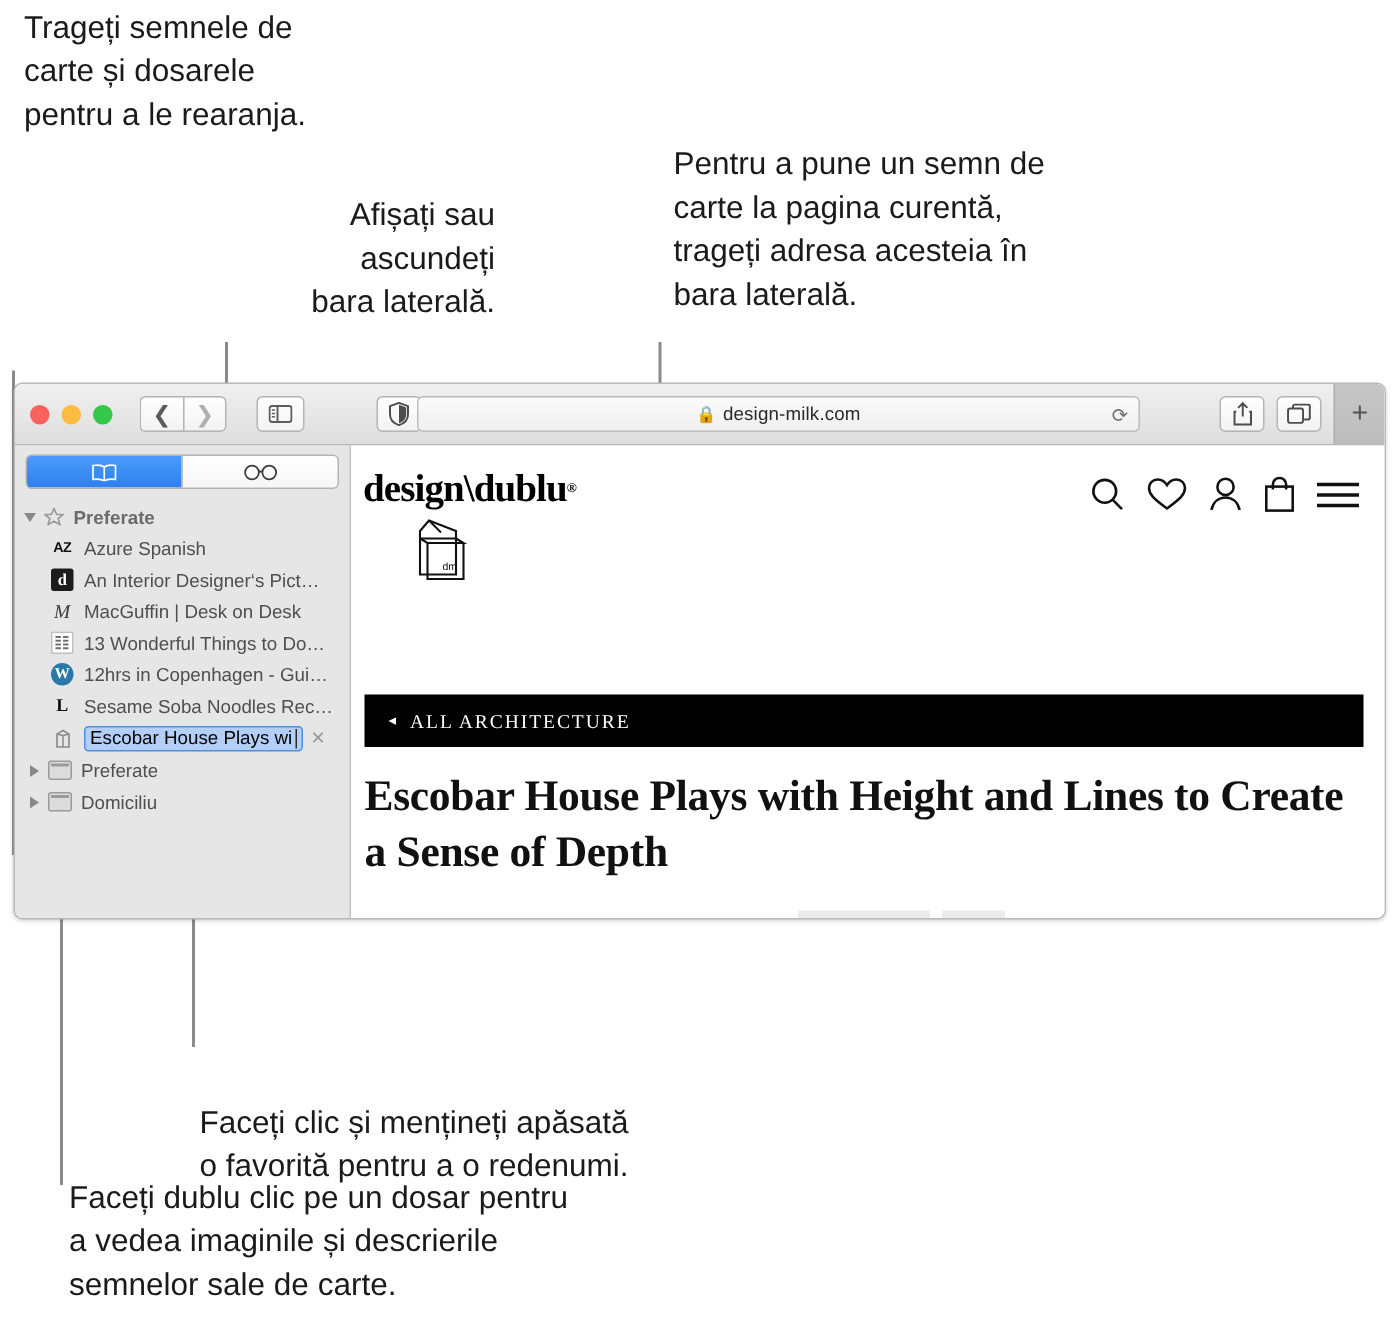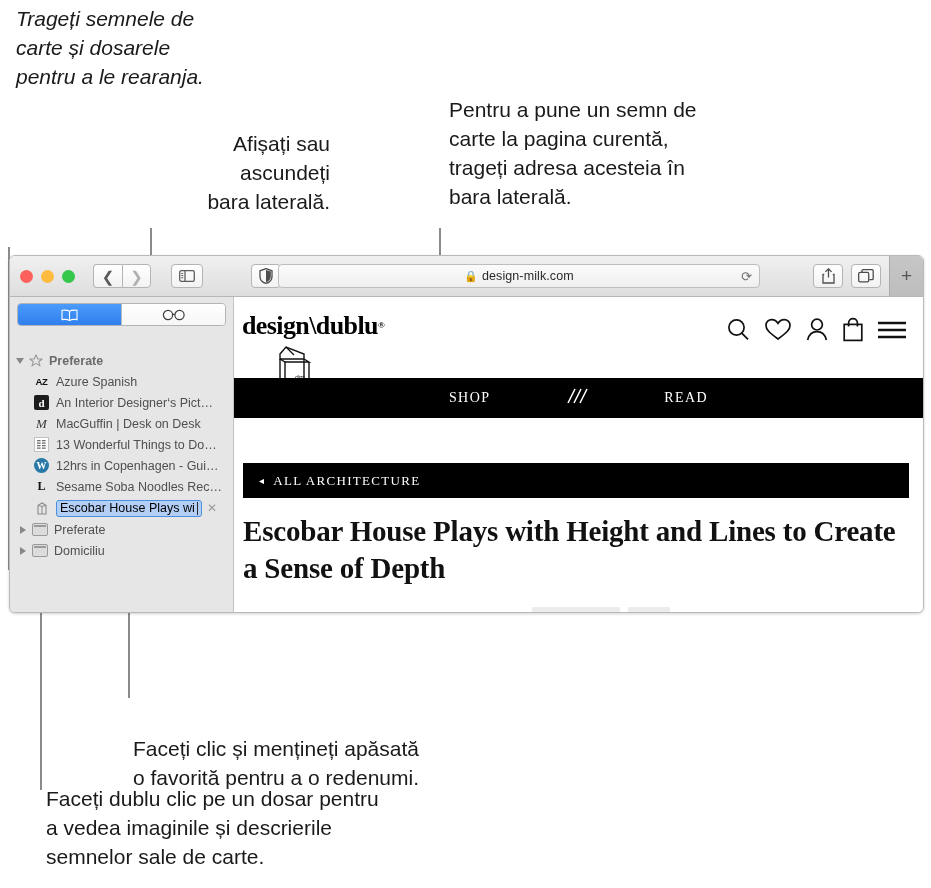--- a/index.html
+++ b/index.html
@@ -76,21 +76,21 @@
   }
   .side-seg{
     margin:6px 7px 0 7px;height:21px;display:flex;border:1px solid #b0b4b8;
     border-radius:4px;overflow:hidden;
   }
   .side-seg > div{flex:1;display:flex;align-items:center;justify-content:center;}
   .side-seg .on{background:linear-gradient(#4a9bfb,#2f7fee);color:#fff;}
   .side-seg .off{background:linear-gradient(#ffffff,#f6f6f6);color:#444;
     border-left:1px solid #b9bcc0;}
 
-  .bm-list{margin-top:24px;font-size:12.5px;color:#4a4a4a;}
+  .bm-list{margin-top:8px;font-size:12.5px;color:#4a4a4a;}
   .bm-group{display:flex;align-items:center;height:21px;padding-left:6px;color:#6b6b6b;font-weight:600;}
   .tri{width:0;height:0;margin-right:5px;}
   .tri.down{border-left:4.5px solid transparent;border-right:4.5px solid transparent;border-top:6px solid #888;}
   .tri.right{border-top:4.5px solid transparent;border-bottom:4.5px solid transparent;border-left:6px solid #888;margin-right:6px;}
   .bm-row{display:flex;align-items:center;height:21px;padding-left:24px;}
   .fav{width:15px;height:15px;margin-right:7px;flex:0 0 15px;
        display:flex;align-items:center;justify-content:center;
        font-size:9px;font-weight:bold;box-sizing:border-box;}
   .bm-label{white-space:nowrap;overflow:hidden;text-overflow:clip;color:#4f4f4f;}
   .folder-row{display:flex;align-items:center;height:21px;padding-left:10px;}
@@ -131,21 +131,21 @@
     position:absolute;left:9px;right:20px;top:216px;
     font-family:"Liberation Serif","DejaVu Serif",serif;
     font-size:29px;line-height:37px;font-weight:bold;color:#111;letter-spacing:-.2px;
   }
   .skeleton{position:absolute;top:310px;left:298px;display:flex;gap:8px;}
   .sk{height:7px;background:#ececec;border-radius:1px;}
 </style>
 </head>
 <body>
 
-<div class="callout" style="left:16px;top:4px;font-style:italic;">Trageți semnele de
+<div class="callout" style="left:16px;top:4px;">Trageți semnele de
 carte și dosarele
 pentru a le rearanja.</div>
 
 <div class="callout" style="left:152px;top:129px;text-align:right;width:178px;">Afișați sau
 ascundeți
 bara laterală.</div>
 
 <div class="callout" style="left:449px;top:95px;">Pentru a pune un semn de
 carte la pagina curentă,
 trageți adresa acesteia în
@@ -385,31 +385,20 @@
         </span>
         <span>
           <svg width="30" height="22" viewBox="0 0 30 22">
             <line x1="1" y1="4" x2="29" y2="4" stroke="#111" stroke-width="2.3"></line>
             <line x1="1" y1="11" x2="29" y2="11" stroke="#111" stroke-width="2.3"></line>
             <line x1="1" y1="18" x2="29" y2="18" stroke="#111" stroke-width="2.3"></line>
           </svg>
         </span>
       </div>
 
-      <div class="navbar">
-        <span>SHOP</span>
-        <span>
-          <svg width="26" height="22" viewBox="0 0 26 22">
-            <line x1="4" y1="18" x2="11" y2="4" stroke="#fff" stroke-width="1.6"></line>
-            <line x1="10" y1="18" x2="17" y2="4" stroke="#fff" stroke-width="1.6"></line>
-            <line x1="16" y1="18" x2="23" y2="4" stroke="#fff" stroke-width="1.6"></line>
-          </svg>
-        </span>
-        <span>READ</span>
-      </div>
 
       <div class="cat-bar">
         <span class="cat-arrow">◂</span>
         <span>ALL ARCHITECTURE</span>
       </div>
 
       <div class="headline">Escobar House Plays with Height and Lines to Create a Sense of Depth</div>
 
       <div class="skeleton">
         <div class="sk" style="width:88px;"></div>

